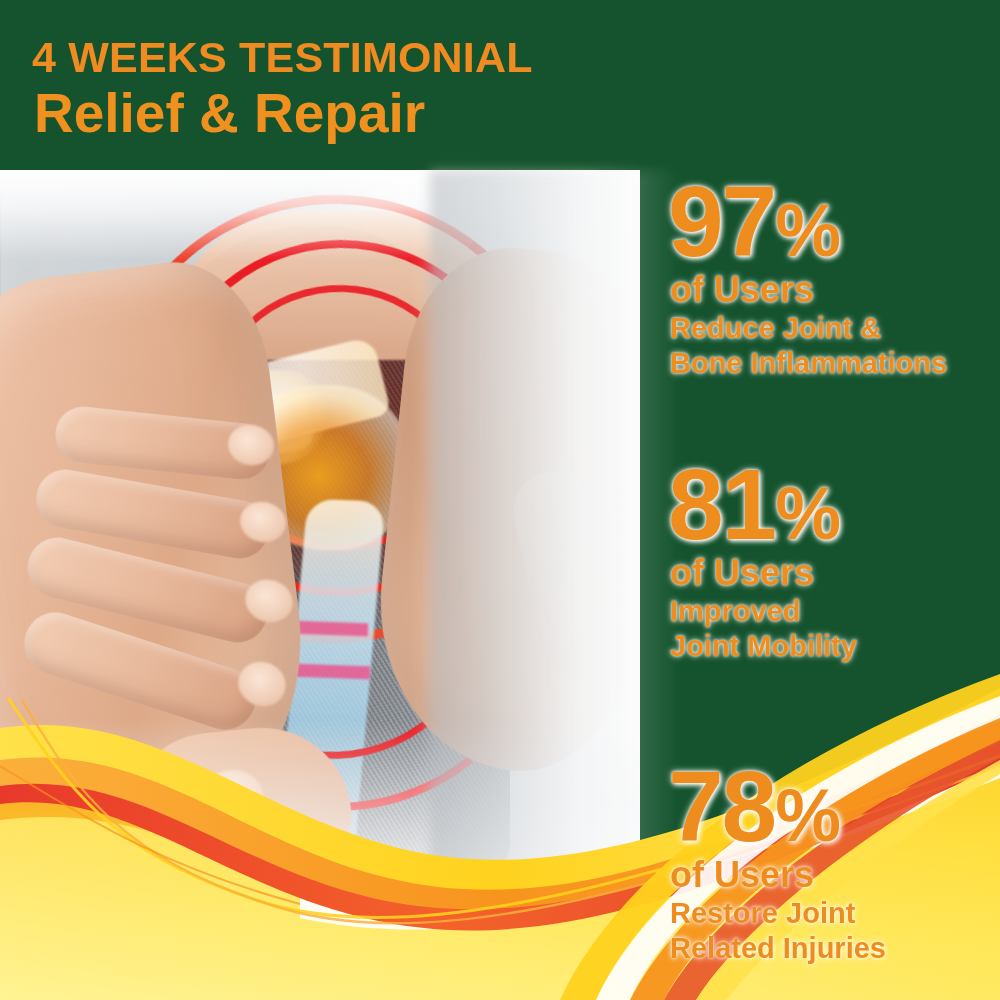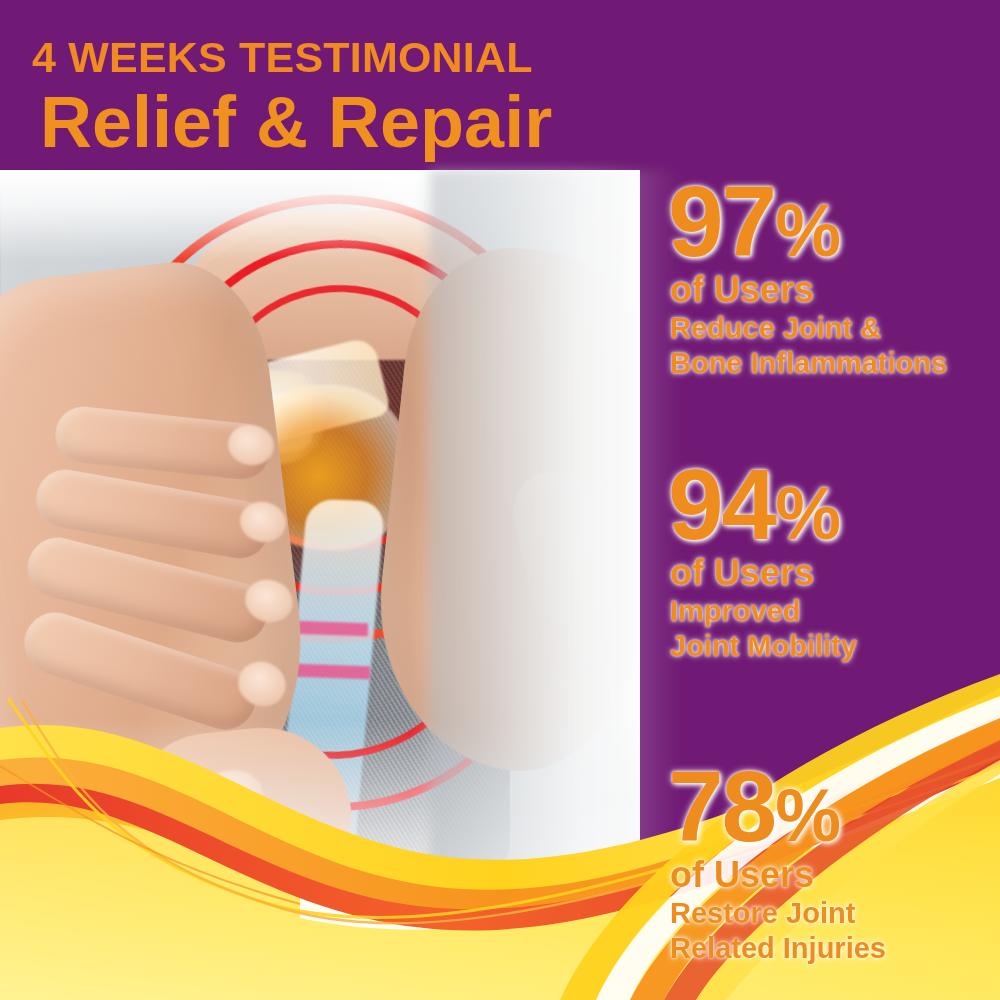--- a/index.html
+++ b/index.html
@@ -2,21 +2,21 @@
 <html><head>
 <meta charset="utf-8">
 <style>
   html,body{margin:0;padding:0;background:#fff;}
   body{width:1000px;height:1000px;font-family:"Liberation Sans","DejaVu Sans",sans-serif;}
 
   #poster{
     position:relative;
     width:1000px;height:1000px;
     overflow:hidden;
-    background:#701a75;
+    background:#14532d;
   }
 
   
   .photo{
     position:absolute;left:0;top:170px;width:640px;height:700px;
     overflow:hidden;
   }
   .photo-bg{
     position:absolute;inset:0;
     background:
@@ -188,22 +188,22 @@
   .waves svg{display:block;width:1000px;height:330px;}
 
   
   .header{position:absolute;left:32px;top:36px;z-index:6;}
   .title-top{
     font-size:43px;font-weight:700;letter-spacing:.2px;
     color:#ef8b21;line-height:1;margin:0;white-space:nowrap;
     font-family:"Liberation Sans","DejaVu Sans",sans-serif;
   }
   .title-main{
-    font-size:72px;font-weight:700;color:#f0911f;line-height:1.04;
-    margin:6px 0 0 8px;white-space:nowrap;
+    font-size:55px;font-weight:700;color:#f0911f;line-height:1.04;
+    margin:6px 0 0 2px;white-space:nowrap;
     font-family:"Liberation Sans","DejaVu Sans",sans-serif;
   }
 
   
   .stats{position:absolute;right:0;top:15px;width:360px;height:1000px;z-index:7;}
   .stat{position:absolute;left:28px;width:340px;}
   .stat-1{top:160px;}
   .stat-2{top:443px;}
   .stat-3{top:745px;}
   .pct{
@@ -340,21 +340,21 @@
   <div class="stats">
 
     <div class="stat stat-1">
       <div class="pct"><span>97</span><span class="sym">%</span></div>
       <div class="subtitle">of Users</div>
       <div class="desc">Reduce Joint &amp;</div>
       <div class="desc">Bone Inflammations</div>
     </div>
 
     <div class="stat stat-2">
-      <div class="pct"><span>94</span><span class="sym">%</span></div>
+      <div class="pct"><span>81</span><span class="sym">%</span></div>
       <div class="subtitle">of Users</div>
       <div class="desc">Improved</div>
       <div class="desc">Joint Mobility</div>
     </div>
 
     <div class="stat stat-3">
       <div class="pct"><span>78</span><span class="sym">%</span></div>
       <div class="subtitle">of Users</div>
       <div class="desc">Restore Joint</div>
       <div class="desc">Related Injuries</div>

